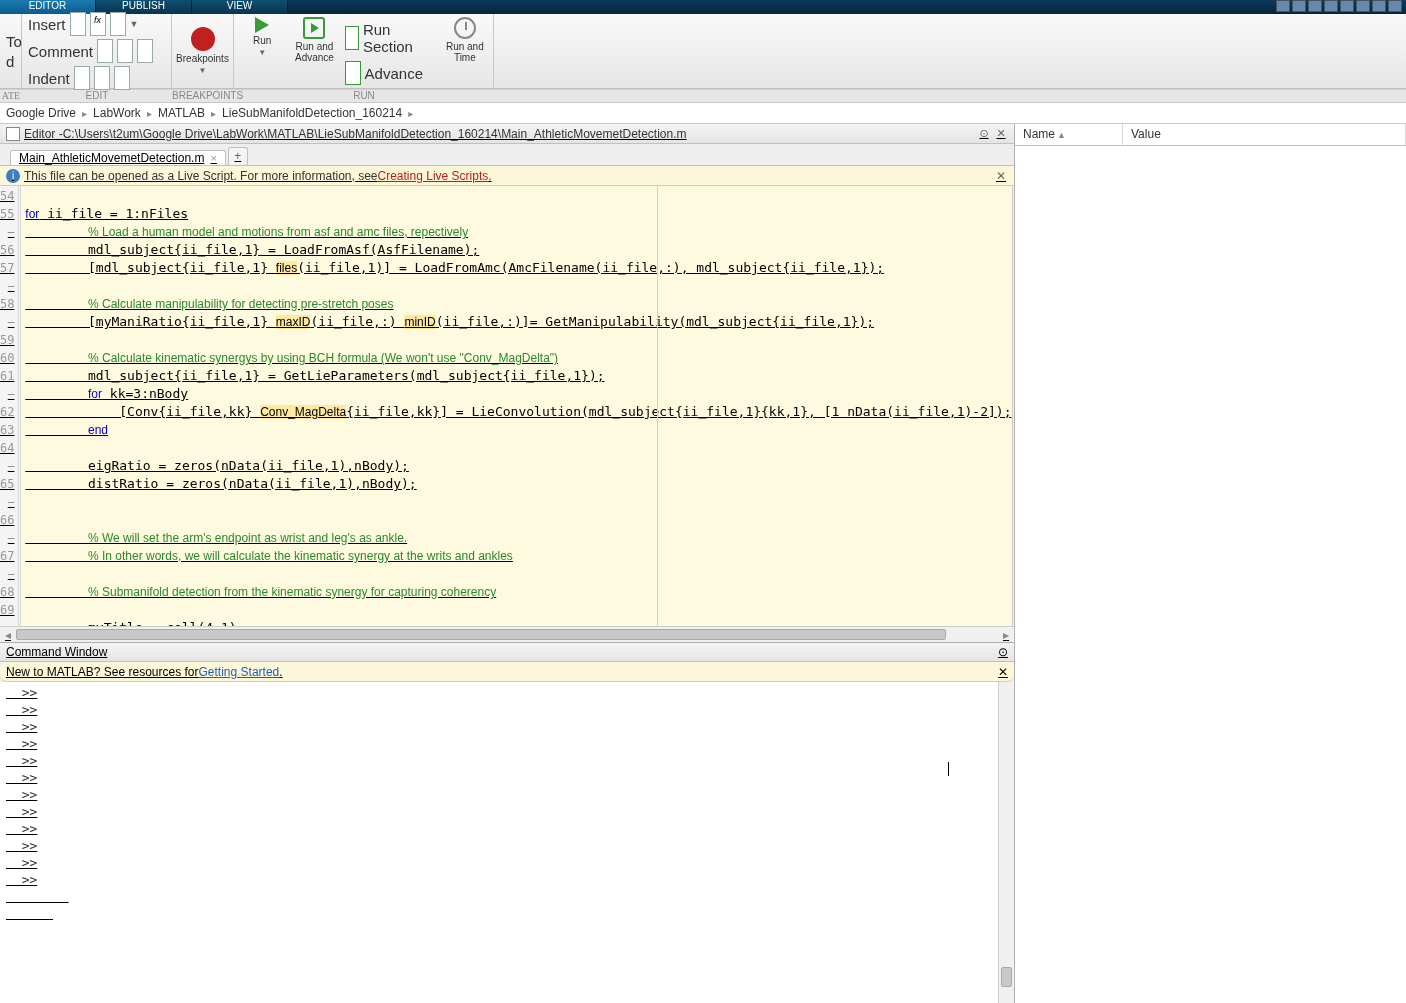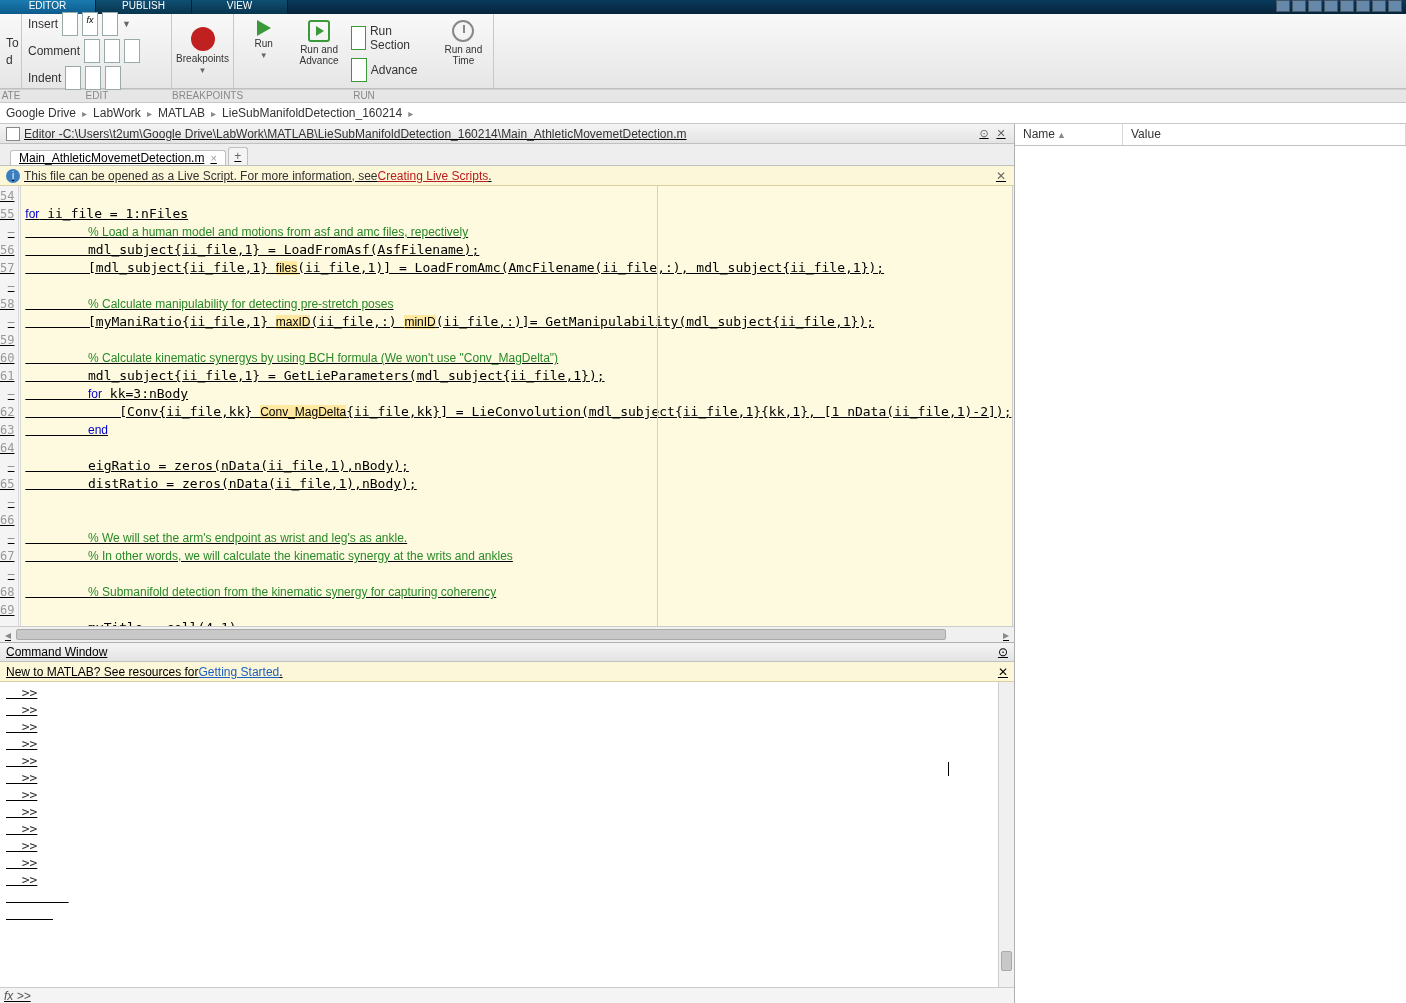--- a/index.html
+++ b/index.html
@@ -7,21 +7,21 @@
 
 .main-tabs { height: 14px; background: linear-gradient(#0a3a5c,#06243a); display: flex; }
 .main-tab { width: 96px; height: 14px; line-height: 12px; text-align: center; color: #fff; font-size: 10px; border-right: 1px solid #052033; }
 .main-tab.active { background: linear-gradient(#1a7bb0,#0d5b8c); }
 .main-tab.pub { background: linear-gradient(#0e4f73,#08354e); }
 .main-tab.view { background: linear-gradient(#0e4f73,#08354e); }
 
 .toolstrip { height: 75px; background: linear-gradient(#f9f9f9,#e6e6e6); border-bottom: 1px solid #c0c0c0; display: flex; }
 .section { border-right: 1px solid #c8c8c8; padding: 2px 6px; display: flex; flex-direction: column; justify-content: center; gap: 3px; }
 .row { display: flex; align-items: center; gap: 4px; }
-.lbl { font-size: 12px; color: #333; }
+.lbl { font-size: 15px; color: #333; }
 .ico { width: 16px; height: 24px; display:inline-block; border:1px solid #9aa; background:#fff; }
 .bigbtn { width: 50px; display:flex; flex-direction:column; align-items:center; gap:2px;}
 .bigbtn .glyph { width:24px; height:24px; }
 .bigbtn .cap { font-size:10px; color:#333; text-align:center; line-height:11px;}
 .run-glyph { border-left:14px solid #3a9a3a; border-top:8px solid transparent; border-bottom:8px solid transparent; width:0; height:0; }
 .step-glyph { width:22px; height:22px; border:2px solid #3a9a3a; border-radius:3px; position:relative;}
 .step-glyph::after{content:"";position:absolute;left:6px;top:4px;border-left:8px solid #3a9a3a;border-top:5px solid transparent;border-bottom:5px solid transparent;}
 .clock-glyph{width:22px;height:22px;border:2px solid #888;border-radius:50%;position:relative;}
 .clock-glyph::after{content:"";position:absolute;left:9px;top:3px;width:2px;height:8px;background:#888;}
 
@@ -63,21 +63,21 @@
 .dash{color:#888;}
 .escroll{width:16px;background:#f0f0f0;border-left:1px solid #ccc; position:relative;}
 .escroll .mark{position:absolute;left:2px;right:2px;height:2px;background:#e69a2a;}
 .hscroll{height:16px;background:#f0f0f0;border-top:1px solid #ccc;display:flex;align-items:center;}
 .hscroll .ar{width:16px;text-align:center;color:#888;}
 .hscroll .trk{flex:1;position:relative;height:100%;}
 .hscroll .th{position:absolute;top:2px;bottom:2px;left:0;width:930px;background:#c8c8c8;border:1px solid #aaa;border-radius:2px;}
 
 .cmdwin-title{height:20px;background:linear-gradient(#f4f4f4,#e4e4e4);border-top:1px solid #b0b0b0;border-bottom:1px solid #c0c0c0;display:flex;align-items:center;padding:0 6px;font-size:12px;}
 .cmdwin-title .spacer{flex:1;}
-.cmdwin-info{height:20px;background:#fdf7d9;border-bottom:1px solid #d8d0a0;display:flex;align-items:center;padding:0 6px;font-size:11px;}
+.cmdwin-info{height:20px;background:#fdf7d9;border-bottom:1px solid #d8d0a0;display:flex;align-items:center;padding:0 6px;font-size:11px;border-radius:7px;}
 .cmdwin-info a{color:#1a5fbf;text-decoration:underline;}
 .cmdwin-info .spacer{flex:1;}
 .cmdwin-body{flex:1;background:#fff;display:flex;}
 .cmdwin-text{flex:1;font-family:Consolas,monospace;font-size:13px;color:#333;padding:2px 6px;line-height:17px;white-space:pre;position:relative;}
 .cmdcursor{position:absolute; left:948px; top:80px; width:1px; height:14px; background:#000;}
 .cscroll{width:16px;background:#f0f0f0;border-left:1px solid #ccc;position:relative;}
 .cscroll .thumb{position:absolute;left:2px;right:2px;bottom:16px;height:20px;background:#c8c8c8;border:1px solid #aaa;border-radius:2px;}
 .fxbar{height:16px;background:#f4f4f4;border-top:1px solid #ccc;display:flex;align-items:center;padding:0 4px;font-family:Consolas,monospace;font-size:11px;color:#555;}
 
 .ws-header{height:22px;background:#fff;border-bottom:1px solid #c0c0c0;display:flex;}
@@ -164,21 +164,21 @@
       <div class="bigbtn">
         <div class="clock-glyph"></div>
         <div class="cap" style="white-space:pre;">Run and
 Time</div>
       </div>
     </div>
   </div>
 </div>
 
 <div class="sect-label">
-  <span style="width:22px;">ATE</span>
+  <span style="width:22px;font-family:Liberation Serif, serif;">ATE</span>
   <span style="width:150px;">EDIT</span>
   <span style="width:62px;">BREAKPOINTS</span>
   <span style="width:260px;">RUN</span>
 </div>
 
 <div class="breadcrumb">
   <span class="crumb">Google Drive</span>
     <span class="sep">▸</span>
   <span class="crumb">LabWork</span>
     <span class="sep">▸</span>
@@ -319,23 +319,20 @@
   &gt;&gt;
   &gt;&gt;
   &gt;&gt;
   &gt;&gt;
         <div class="cmdcursor"></div>
       </div>
       <div class="cscroll">
         <div class="thumb"></div>
       </div>
     </div>
-    <div class="fxbar">
-      <span style="font-style:italic;">fx &gt;&gt;</span>
-    </div>
   </div>
 
   <div class="right-col">
     <div class="ws-header">
       <div class="ws-col" style="width:108px;">
         <span>Name</span><span class="sort">▲</span>
       </div>
       <div class="ws-col" style="flex:1;">Value</div>
     </div>
     <div class="ws-body"></div>

